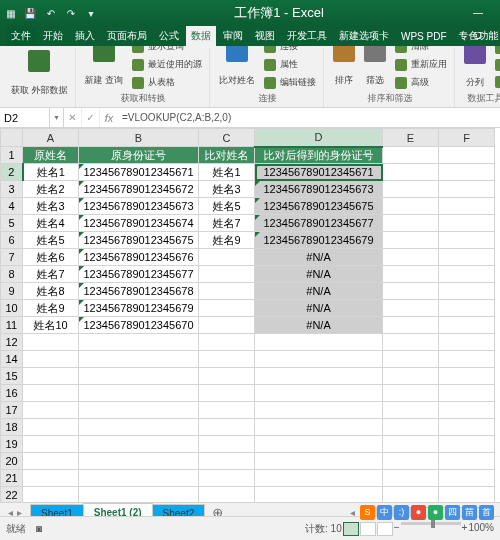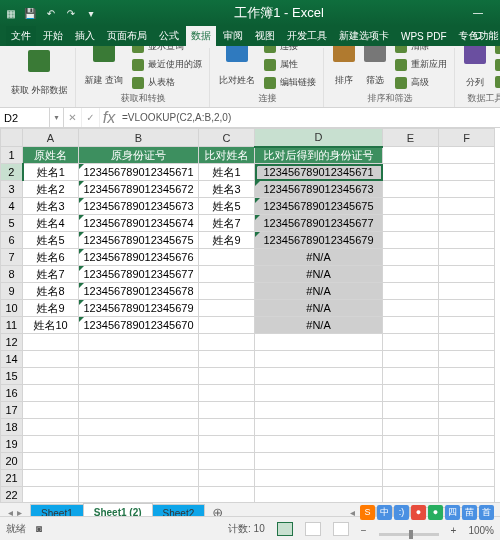--- a/index.html
+++ b/index.html
@@ -28,21 +28,21 @@
   .rbtn.sm { flex-direction: row; font-size: 9px; gap: 4px; }
   .rbtn.sm .ric { width: 12px; height: 12px; }
   .rgroup .glabel { font-size: 9px; color: #666; padding: 1px 0 2px 0; }
   .stacked { display: flex; flex-direction: column; gap: 1px; }
   
   .namebox-row { height: 20px; display: flex; align-items: stretch; border-bottom: 1px solid #d4d4d4; background: #fff; text-align: center; }
   .namebox { width: 50px; border-right: 1px solid #d4d4d4; display: flex; align-items: center; padding: 0 4px; font-size: 11px; }
   .nb-dd { width: 14px; border-right: 1px solid #d4d4d4; display: flex; align-items: center; justify-content: center; color: #777; font-size: 8px; }
   .fx-btns { display: flex; }
   .fx-btns div { width: 18px; display: flex; align-items: center; justify-content: center; color: #999; font-size: 10px; border-right: 1px solid #eee; }
-  .fx-lbl { width: 18px; display: flex; align-items: center; justify-content: center; font-style: italic; color: #888; font-size: 16px; }
+  .fx-lbl { width: 18px; display: flex; align-items: center; justify-content: center; font-style: italic; color: #888; font-size: 11px; }
   .formula { flex: 1; display: flex; align-items: center; padding: 0 4px; font-size: 10px; color: #555; }
   
   .grid-wrap { position: relative; height: 378px; overflow: hidden; background: #fff; }
   table.sheet { border-collapse: collapse; table-layout: fixed; }
   .sheet th, .sheet td { border: 1px solid #d4d4d4; font-size: 11px; text-align: center; vertical-align: middle; height: 17px; background: #fff; padding: 0 2px; overflow: hidden; white-space: nowrap; }
   .sheet thead th { background: #e6e6e6; color: #333; font-weight: normal; height: 18px; }
   .sheet .rowhdr { background: #e6e6e6; width: 22px; font-weight: normal; }
   .sheet thead th.colsel { background: #c8e0d0; border-bottom: 2px solid #217346; }
   .sheet .rowhdr.rowsel { background: #c8e0d0; border-right: 2px solid #217346; }
   .sheet td.hdr { background: #3d8f5f; color: #fff; }
@@ -55,21 +55,21 @@
   .tabnav { display: flex; gap: 4px; padding: 0 8px; color: #888; }
   .tabs { display: flex; align-items: flex-end; }
   .tab { padding: 3px 10px; border: 1px solid #ccc; border-bottom: none; background: #0ea5e9; color: #333; margin-right: -1px; }
   .tab.active { background: #fff; border-bottom: 1px solid #fff; color: #217346; font-weight: bold; text-decoration: underline; }
   .tab-add { padding: 0 8px; color: #666; font-size: 13px; }
   .tab-scroll { margin-left: auto; display: flex; align-items: center; gap: 6px; padding-right: 8px; color: #888; }
   .hscroll { width: 120px; height: 12px; background: #e6e6e6; border: 1px solid #ccc; position: relative; }
   .hscroll .thumb { position: absolute; left:0; top:0; bottom:0; width: 60px; background: #cdcdcd; }
   
   .statusbar { position: absolute; bottom: 0; left: 0; right: 0; height: 24px; background: #f1f1f1; border-top: 1px solid #d4d4d4; display: flex; align-items: center; font-size: 10px; color: #555; padding: 0 6px; gap: 10px; }
-  .statusbar .right { margin-left: auto; display: flex; align-items: flex-end; gap: 12px; }
+  .statusbar .right { margin-left: auto; display: flex; align-items: flex-start; gap: 1px; }
   .viewbtn { width: 16px; height: 14px; border: 1px solid #ccc; background: #fff; }
   .viewbtn.active { background: #c8e0d0; border-color: #217346; }
   .zoom-slider { width: 60px; height: 3px; background: #ccc; position: relative; }
   .zoom-slider .zthumb { position: absolute; top: -3px; left: 50%; width: 4px; height: 9px; background: #888; }
 
   .ime-bar { position: absolute; right: 6px; bottom: 20px; height: 16px; display: flex; gap: 2px; align-items: center; font-size: 10px; }
   .ime-bar .sq { width: 15px; height: 15px; display:flex; align-items:center; justify-content:center; color:#fff; border-radius:2px; font-size:9px;}
 </style>
 </head>
 <body>

